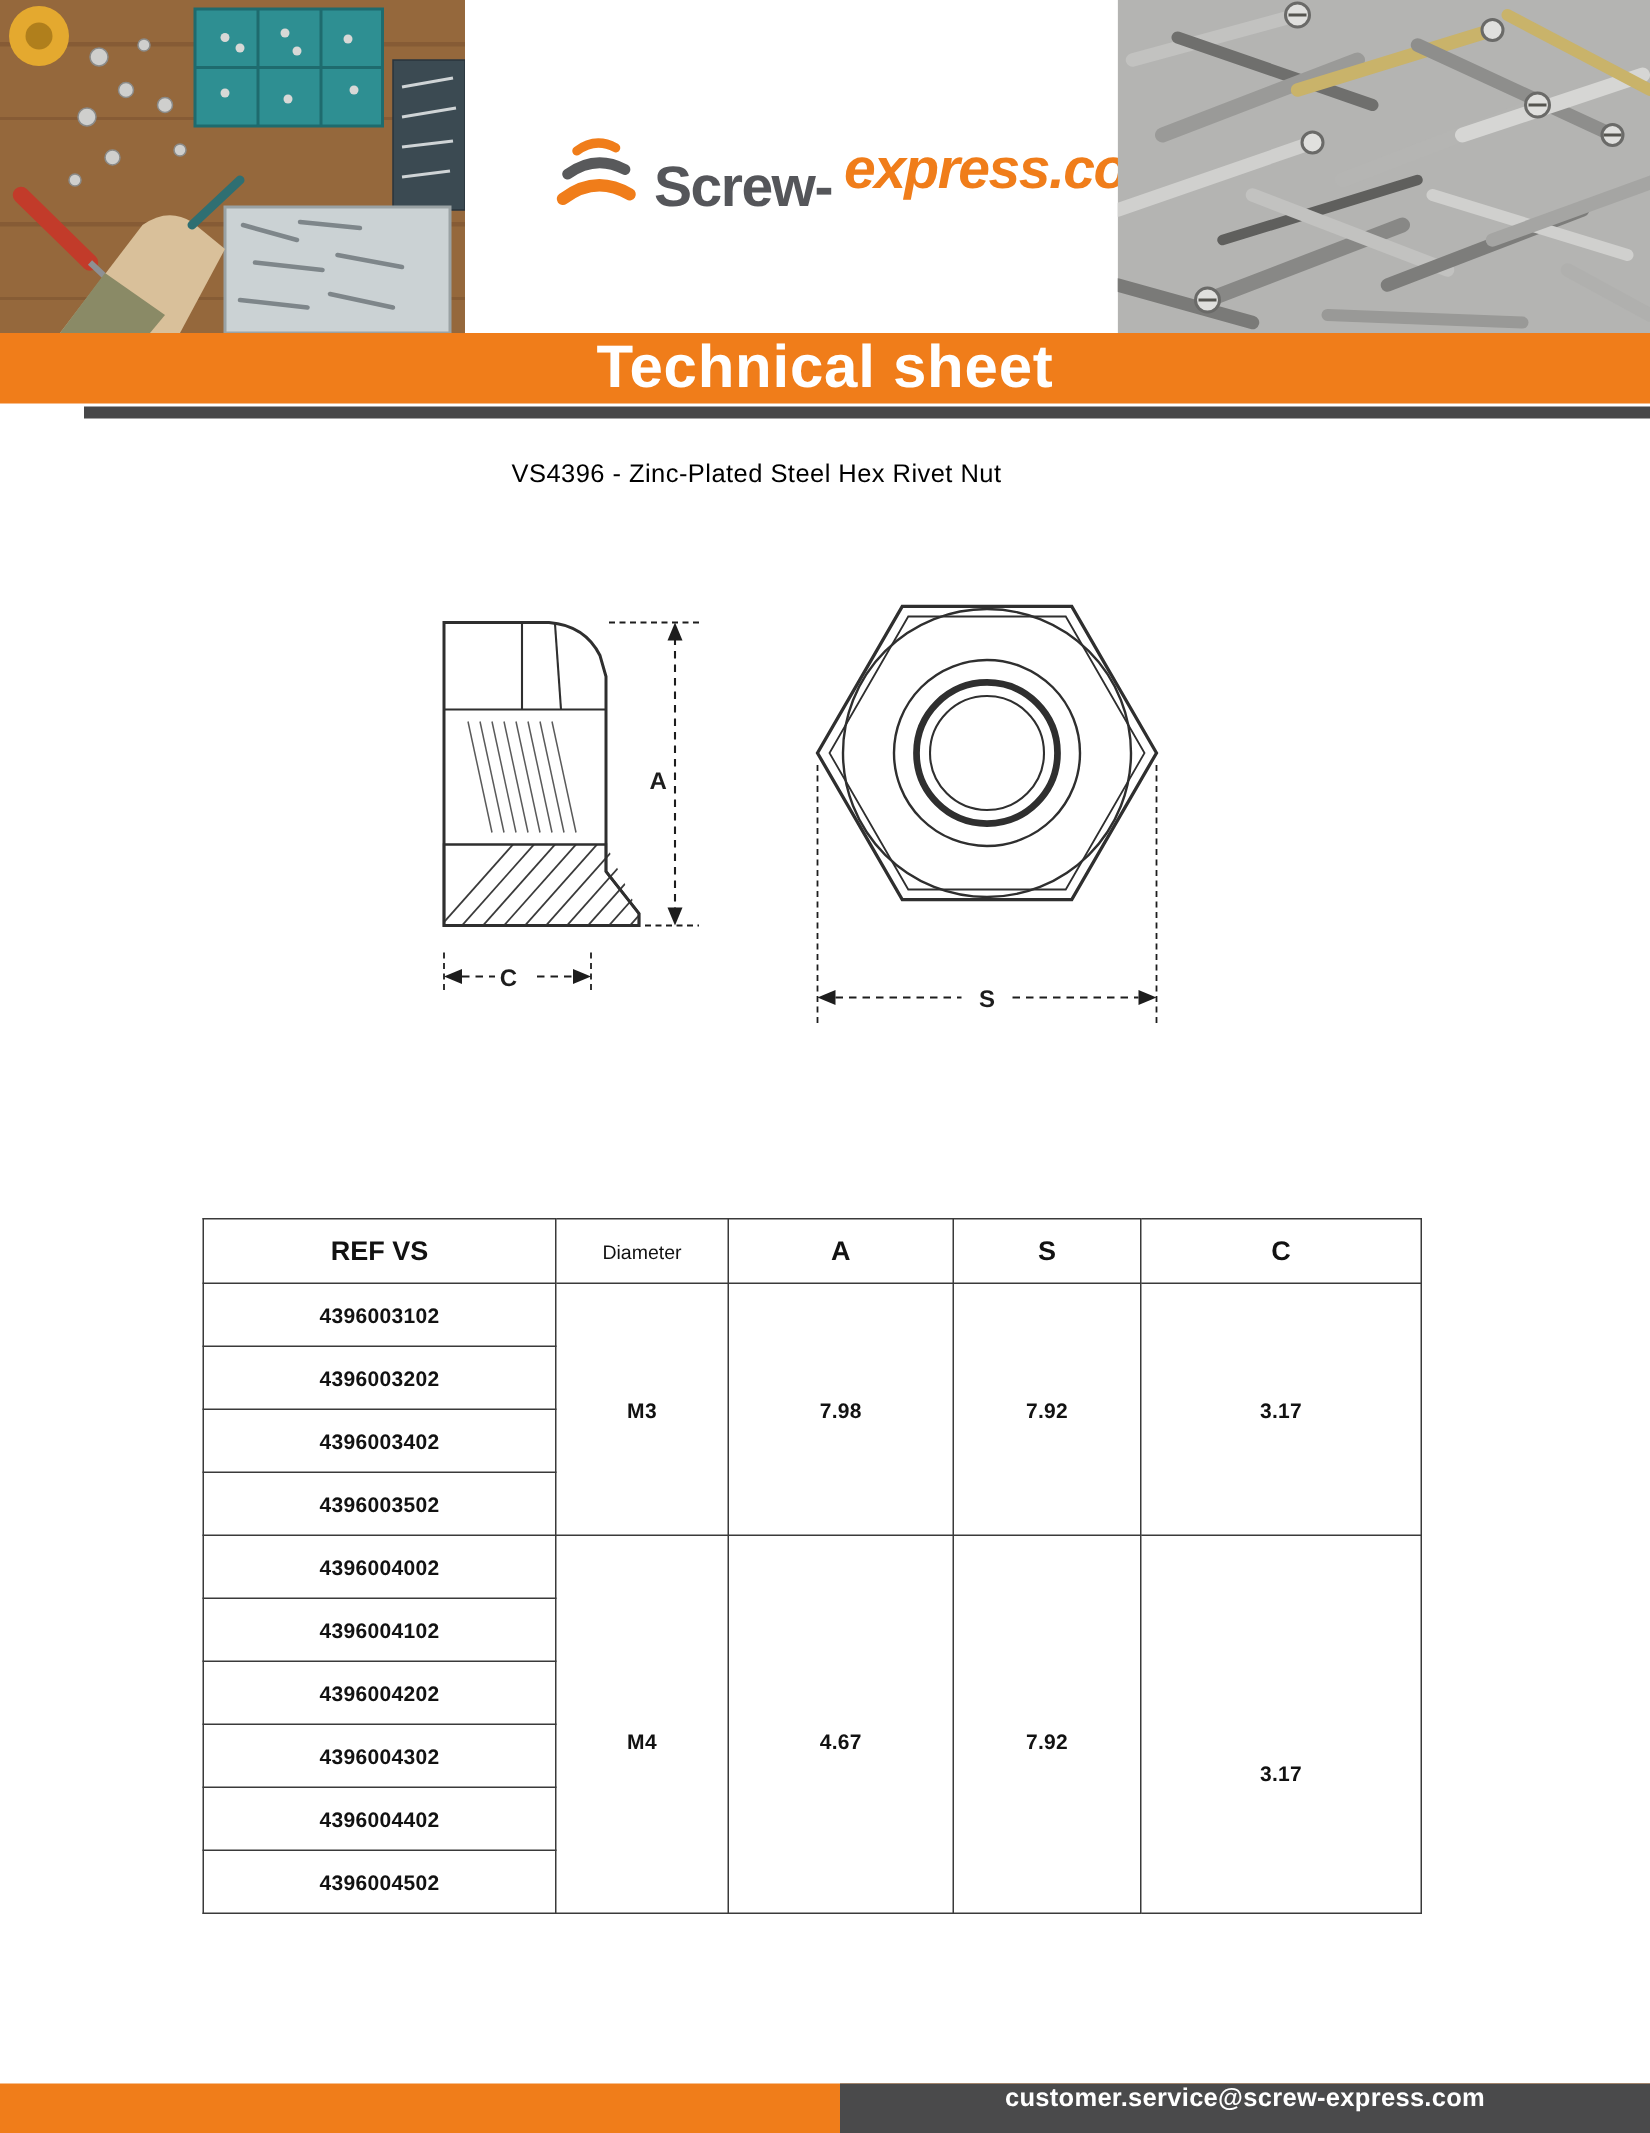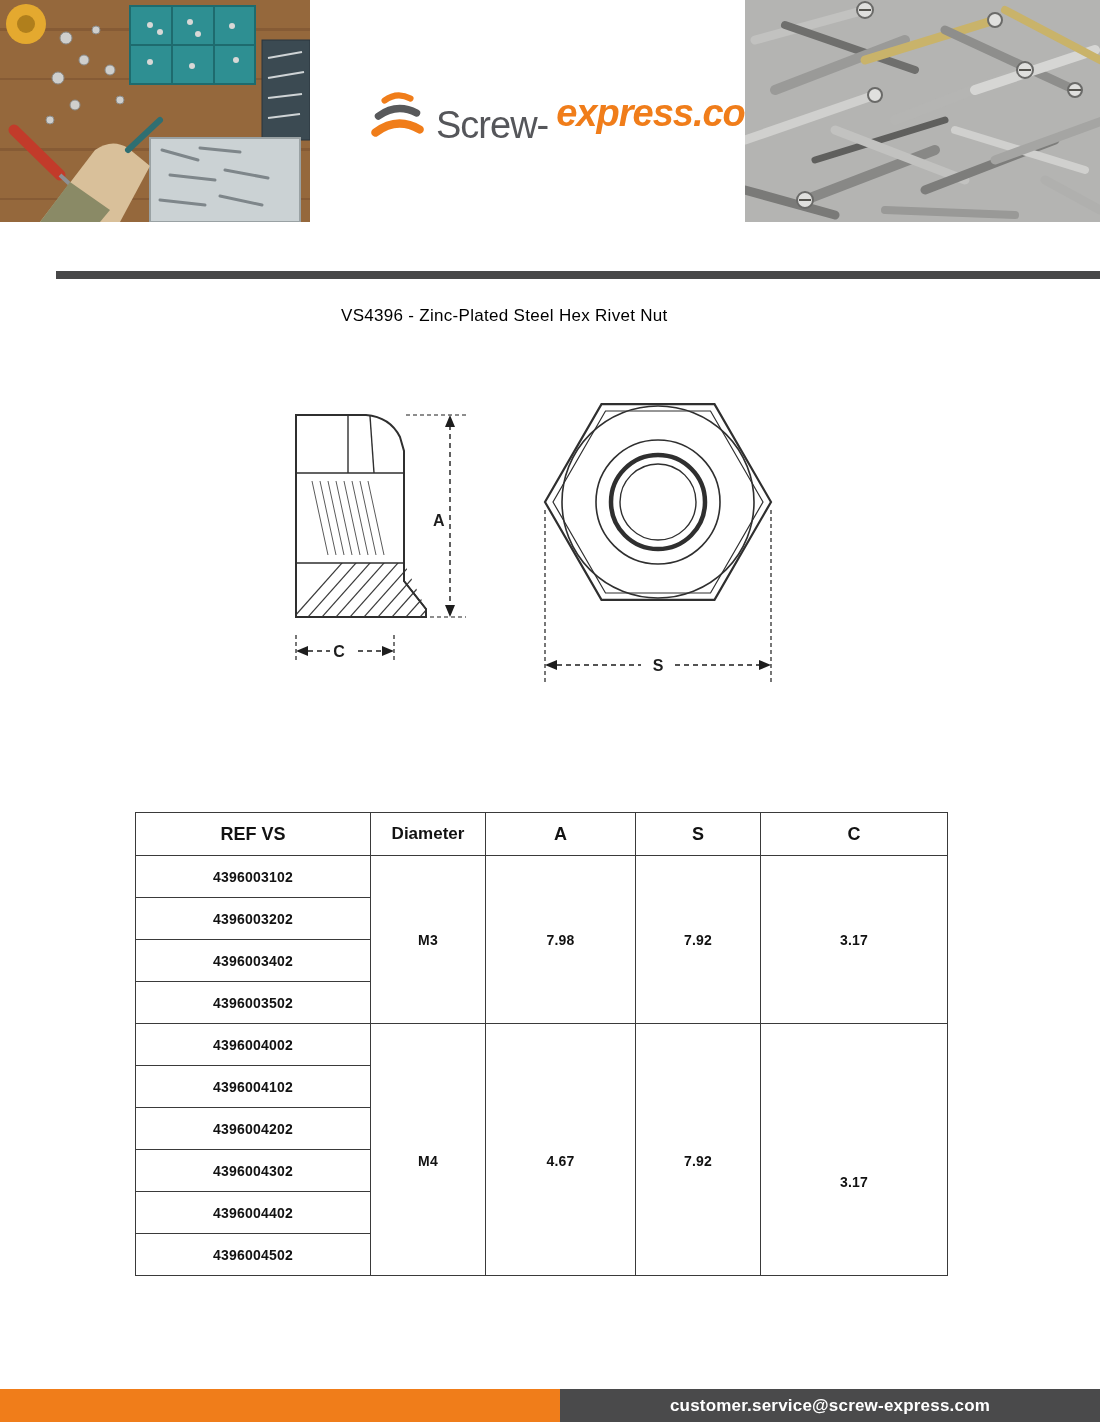--- a/index.html
+++ b/index.html
@@ -12,21 +12,21 @@
 
   
   .header { position:absolute; top:0; left:0; width:1100px; height:222px; background:#fff; }
   .photo { position:absolute; top:0; height:222px; overflow:hidden; }
   .photo-left  { left:0;  width:310px; }
   .photo-right { right:0; width:355px; }
   .photo svg { display:block; width:100%; height:100%; }
 
   .logo { position:absolute; top:80px; left:366px; display:flex; align-items:center; gap:8px; }
   .logo-swoosh { width:62px; height:62px; }
-  .brand-prefix { font-size:38px; font-weight:normal; color:#55565a; letter-spacing:-1px;margin-top:24px; }
+  .brand-prefix { font-size:38px; font-weight:bold; color:#55565a; letter-spacing:-1px;margin-top:24px; }
   .brand-suffix { font-size:38px; font-weight:bold; font-style:italic; color:#f07d1a; letter-spacing:-1px; }
 
   
   .banner {
     position:absolute; top:222px; left:0; width:1100px; height:47px; background:#f07d1a;
     display:flex; align-items:center; justify-content:center;
   }
   .banner-title { color:#fff; font-size:40px; font-weight:bold; letter-spacing:0.5px; }
   .banner-underline { position:absolute; top:271px; left:56px; width:1044px; height:8px; background:#474748; }
 
@@ -45,30 +45,30 @@
   
   .spec-table {
     position:absolute; top:812px; left:135px; width:812px;
     border-collapse:collapse; table-layout:fixed;padding-left:22px;
   }
   .spec-table th, .spec-table td {
     border:1.6px solid #3a3a3a; text-align:center; vertical-align:middle; color:#121212;
     background:#fff;
   }
   .spec-table th { height:43px; font-size:18px; font-weight:bold; }
-  .spec-table th.th-diameter { font-weight:bold; font-size:17px; }
+  .spec-table th.th-diameter { font-weight:normal; font-size:13px; }
   .spec-table td { height:42px; font-size:14px; font-weight:bold; letter-spacing:0.2px; }
   .spec-table td.pad-a { padding-top:22px; }
   .spec-table td.pad-c { padding-top:64px; }
 
   
   .footer { position:absolute; left:0; top:1389px; width:1100px; height:33px; background:#f07d1a; }
   .footer-right {
     position:absolute; right:0; top:0; width:540px; height:33px; background:#4a4a4b;
-    display:flex; align-items:center; justify-content:center;
+    display:flex; align-items:flex-start; justify-content:center;
   }
   .footer-email { color:#ffffff; font-size:17px; font-weight:bold; letter-spacing:0.2px; }
 </style>
 </head>
 <body>
 
 <div class="page">
 
   <header class="header">
 
@@ -175,20 +175,23 @@
         <g stroke="#55544f" stroke-width="2">
           <line x1="114" y1="10" x2="126" y2="10"></line>
             <line x1="54" y1="200" x2="66" y2="200"></line>
           <line x1="274" y1="70" x2="286" y2="70"></line>
             <line x1="324" y1="90" x2="336" y2="90"></line>
         </g>
       </svg>
     </div>
   </header>
 
+  <div class="banner">
+    <span class="banner-title">Technical sheet</span>
+  </div>
   <div class="banner-underline"></div>
 
   <div class="product-title">VS4396 - Zinc-Plated Steel Hex Rivet Nut</div>
 
   <div class="diagram">
 
     <svg class="side-view" viewBox="0 0 215 300">
       <defs>
         <clipPath id="hatchClip">
           <polygon points="18,178 126,178 148,224 148,232 18,232"></polygon>

